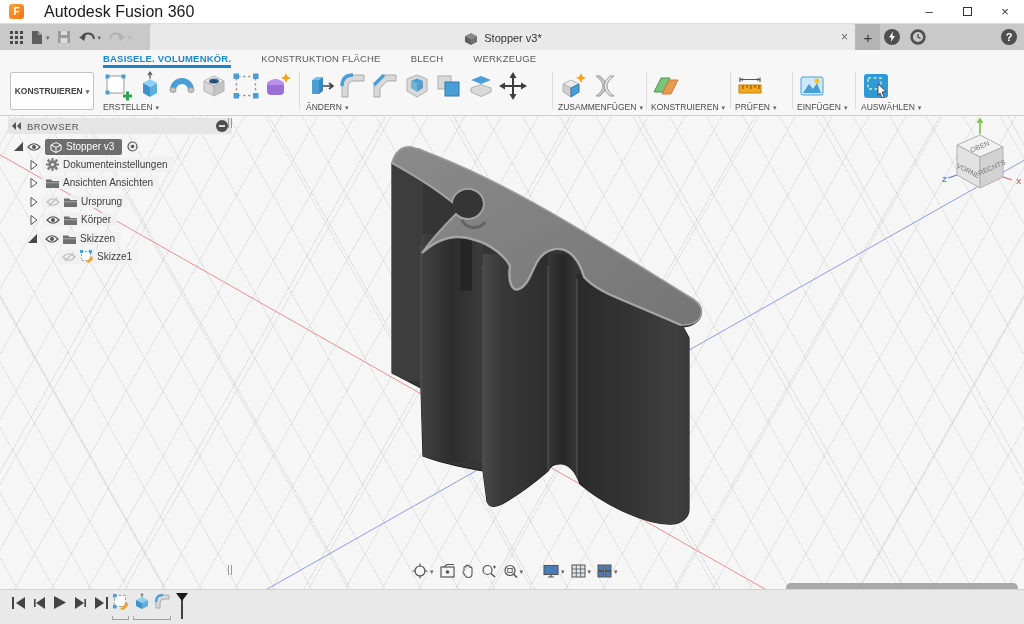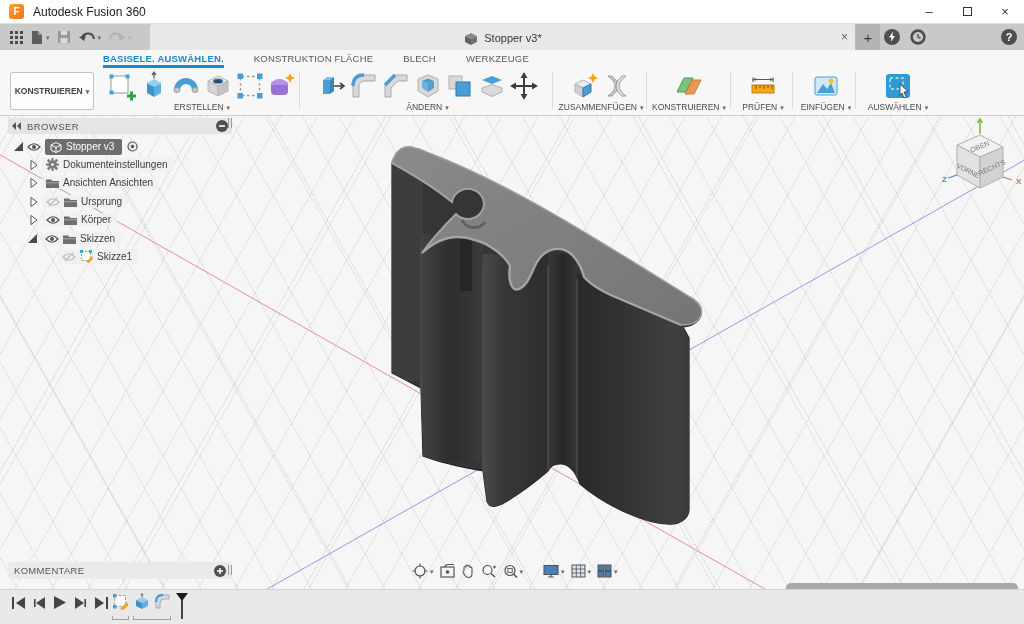--- a/index.html
+++ b/index.html
@@ -2,21 +2,21 @@
 <html><head>
 <meta charset="utf-8">
 <style>
   *{box-sizing:border-box;margin:0;padding:0}
   html,body{width:1024px;height:624px;overflow:hidden;font-family:"Liberation Sans",sans-serif;background:#fff}
   body{position:relative;box-shadow:inset 0 0 0 1px #8f8f8f}
   svg{display:block}
   
   .titlebar{position:absolute;left:0;top:0;width:1024px;height:24px;background:#fff;border-bottom:1px solid #dedede;display:flex;align-items:center}
   .applogo{width:15px;height:15px;margin-left:9px;border-radius:3px;background:linear-gradient(135deg,#f9a23c,#ef7514);color:#fff;font-size:10px;font-weight:bold;display:flex;align-items:center;justify-content:center}
-  .apptitle{font-size:12px;color:#1a1a1a;margin-left:9px}
+  .apptitle{font-size:16px;color:#1a1a1a;margin-left:20px}
   .wincontrols{margin-left:auto;display:flex;align-items:center;height:100%}
   .winbtn{width:38px;height:100%;display:flex;align-items:center;justify-content:center;font-size:13px;color:#333}
   .maxbox{width:9px;height:9px;border:1px solid #333}
   
   .tabrow{position:absolute;left:0;top:24px;width:1024px;height:26px;background:#c9c9c9}
   .qat{position:absolute;left:10px;top:0;height:26px;display:flex;align-items:center;gap:7px}
   .qbtn{display:flex;align-items:center;gap:2px}
   .caret{font-size:7px;color:#666;line-height:1}
   .caret.dis{color:#b0b0b0}
   .doctab{position:absolute;left:150px;top:0;width:706px;height:28px;background:#e9e9e9;border-right:1px solid #b9b9b9;border-radius:3px 3px 0 0;display:flex;align-items:center;justify-content:center;gap:6px}
@@ -25,21 +25,21 @@
   .newtab{position:absolute;left:856px;top:0;width:24px;height:26px;background:#b4b4b4;display:flex;align-items:center;justify-content:center;font-size:15px;color:#3c3c3c}
   .topcirc{position:absolute;top:5px}
   .helpbtn{position:absolute;right:7px;top:5px;width:16px;height:16px;border-radius:50%;background:#4f4f4f;color:#fff;font-size:11px;font-weight:bold;display:flex;align-items:center;justify-content:center}
   
   .ribbontabs{position:absolute;left:0;top:50px;width:1024px;height:18px;background:#f7f7f7;display:flex;align-items:flex-end;padding-left:103px;gap:30px}
   .rtab{font-size:9.5px;color:#5a5a5a;padding-bottom:4px;letter-spacing:.2px;white-space:nowrap}
   .rtab.active{color:#1c87c8;font-weight:bold;border-bottom:3px solid #1c87c8;padding-bottom:1px}
   
   .ribbon{position:absolute;left:0;top:68px;width:1024px;height:48px;background:#f7f7f7;border-bottom:1px solid #cfcfcf}
   .kbutton{position:absolute;left:10px;top:4px;width:84px;height:38px;background:#fdfdfd;border:1px solid #c2c2c2;border-radius:2px;display:flex;align-items:center;justify-content:center;gap:3px;font-size:8.5px;font-weight:bold;color:#444}
-  .rgroup{position:absolute;top:2px;height:44px;display:flex;flex-direction:column;align-items:center}
+  .rgroup{position:absolute;top:2px;height:44px;display:flex;flex-direction:column;}
   .ricons{display:flex;align-items:center;gap:2px;height:31px}
   .rlabel{margin-top:1px;font-size:8.5px;color:#4a4a4a;display:flex;align-items:center;gap:3px;white-space:nowrap}
   .rsep{position:absolute;top:4px;width:1px;height:37px;background:#dcdcdc}
   
   .viewport{position:absolute;left:0;top:116px;width:1024px;height:508px;background-color:#f5f6f5;overflow:hidden;
     background-image:
       repeating-linear-gradient(60.6deg, rgba(140,140,140,.17) 0 1px, transparent 1px 32px),
       repeating-linear-gradient(-60.6deg, rgba(140,140,140,.17) 0 1px, transparent 1px 32px),
       repeating-linear-gradient(60.6deg, rgba(110,110,110,.15) 0 1px, transparent 1px 161px),
       repeating-linear-gradient(-60.6deg, rgba(110,110,110,.15) 0 1px, transparent 1px 161px);}
@@ -149,21 +149,21 @@
       <path d="M9,2.5 L5,8.5 H7.6 L6.8,13 L11,7 H8.4 Z" fill="#fff"></path>
     </svg>
   <svg class="topcirc" style="left:910px" width="16" height="16">
       <circle cx="8" cy="8" r="6.4" fill="none" stroke="#4f4f4f" stroke-width="2.6"></circle>
       <path d="M8,5 V8 L10.5,9.3" stroke="#4f4f4f" stroke-width="1.4" fill="none"></path>
     </svg>
   <div class="helpbtn">?</div>
 </div>
 
 <div class="ribbontabs">
-  <div class="rtab active">BASISELE. AUSWÄHLEN.</div>
+  <div class="rtab active">BASISELE. VOLUMENKÖR.</div>
   <div class="rtab">KONSTRUKTION FLÄCHE</div>
   <div class="rtab">BLECH</div>
   <div class="rtab">WERKZEUGE</div>
 </div>
 
 <div class="ribbon">
   <div class="kbutton">
     <span>KONSTRUIEREN</span>
       <span class="caret">▾</span>
   </div>
@@ -536,27 +536,20 @@
       <svg width="13" height="13">
           <rect x="1.5" y="1.5" width="9" height="9" fill="#fff" stroke="#9a9a9a" stroke-dasharray="2 1.5"></rect>
           <rect x="0" y="0" width="3" height="3" fill="#4a9ed6"></rect>
           <rect x="9" y="0" width="3" height="3" fill="#4a9ed6"></rect>
           <path d="M6,12 L12,6 L13,9 L9,13 Z" fill="#f0a030"></path>
         </svg>
       <span>Skizze1</span>
     </span>
   </div>
 
-  <div class="comments">
-    <span class="ctitle">KOMMENTARE</span>
-    <svg width="12" height="12">
-        <circle cx="6" cy="6" r="6" fill="#4f4f4f"></circle>
-        <path d="M6,3 V9 M3,6 H9" stroke="#fff" stroke-width="1.5"></path>
-      </svg>
-  </div>
   <div class="cgrip"></div>
 
   <div class="navbar">
     <span class="navitem">
       <svg width="16" height="16">
           <circle cx="8" cy="8" r="5" fill="none" stroke="#555" stroke-width="1.2"></circle>
           <path d="M8,0.5 V4 M8,12 V15.5 M0.5,8 H4 M12,8 H15.5" stroke="#555" stroke-width="1.2"></path>
         </svg>
       <span class="caret">▾</span>
     </span>

